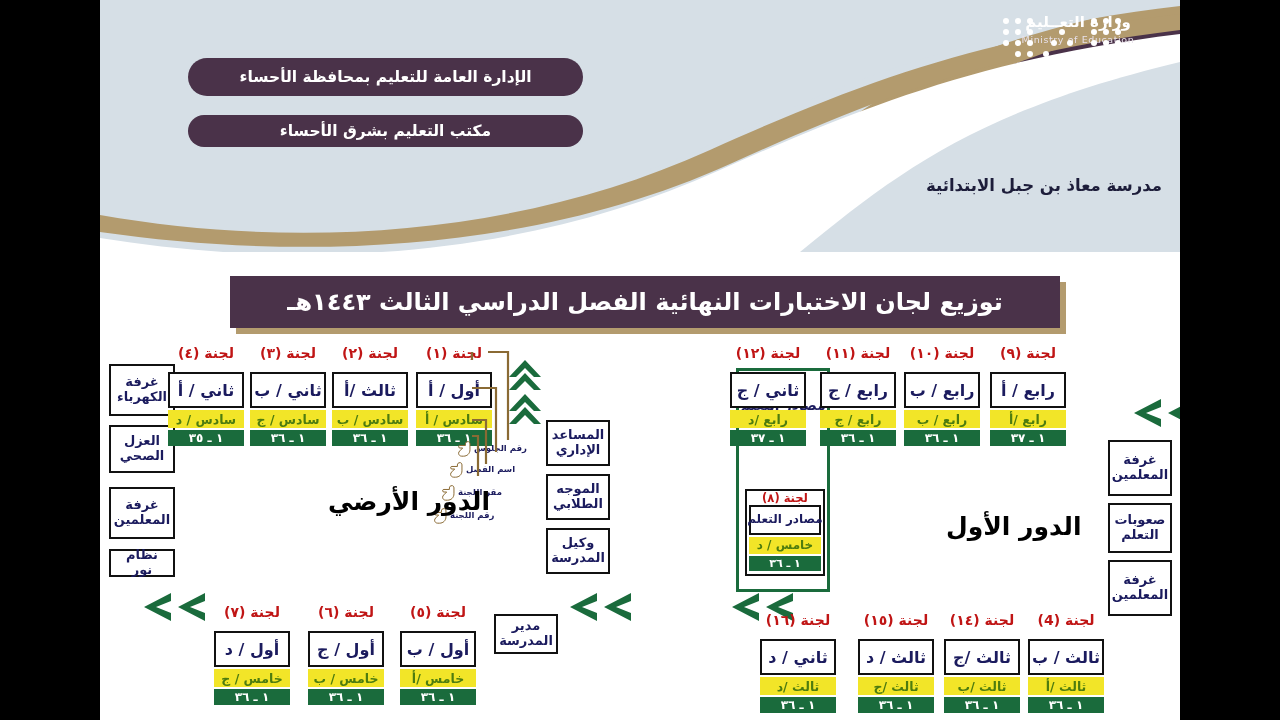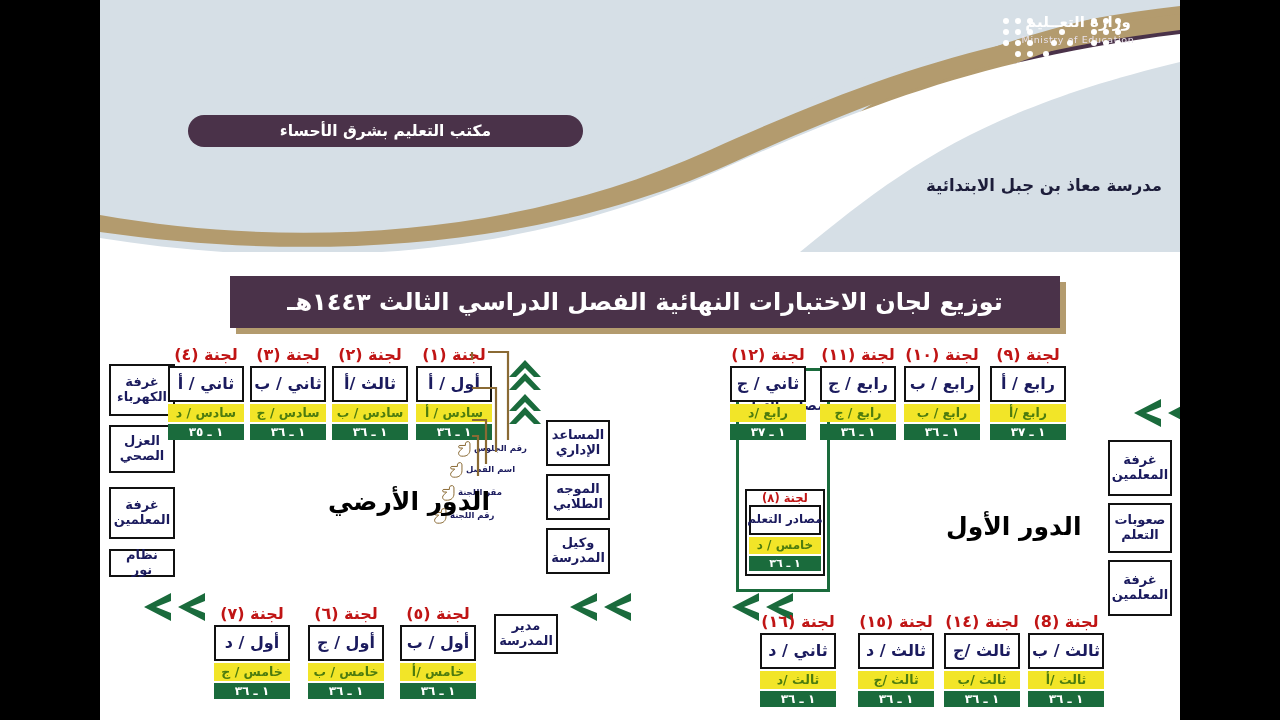--- a/index.html
+++ b/index.html
@@ -87,23 +87,23 @@
     color: #1b1b5e;
     font-size: 13px; font-weight: 700;
     display: flex; align-items: center; justify-content: center;
     text-align: center; line-height: 1.15;
     padding: 8px;
   }
 
   
   .committee { position: absolute; width: 76px; }
   .cm-head {
-    color: #c01515; font-size: 16px; font-weight: 700;
+    color: #c01515; font-size: 14px; font-weight: 700;
     text-align: center; line-height: 1.1; white-space: nowrap;
-    margin-bottom: 2px;
+    margin-bottom: 11px;
   }
   .cm-room {
     border: 2.5px solid #111; background: #fff;
     color: #1b1b5e; font-size: 16px; font-weight: 700;
     height: 36px;
     display: flex; align-items: center; justify-content: center;
     white-space: nowrap;
   }
   .cm-class {
     background: #f2e528; color: #4d7c0f;
@@ -225,20 +225,21 @@
             <circle cx="32" cy="50" r="3"></circle>
               <circle cx="40" cy="50" r="3"></circle>
             <circle cx="88" cy="50" r="3"></circle>
               <circle cx="96" cy="50" r="3"></circle>
           </g>
         </svg>
         <div class="moe-ar">وزارة التعــليم</div>
         <div class="moe-en">Ministry of Education</div>
       </div>
 
+      <div class="pill" id="pill-admin">الإدارة العامة للتعليم بمحافظة الأحساء</div>
       <div class="pill" id="pill-office">مكتب التعليم بشرق الأحساء</div>
       <div class="school-name">مدرسة معاذ بن جبل الابتدائية</div>
     </div>
 
     <div class="title-banner">توزيع لجان الاختبارات النهائية الفصل الدراسي الثالث ١٤٤٣هـ</div>
 
     <svg id="connectors" viewBox="0 0 1080 720">
       <g stroke="#8a6a34" stroke-width="2.2" fill="none">
         <path d="M388,352 L408,352 L408,440"></path>
         <path d="M372,388 L396,388 L396,452"></path>
@@ -397,21 +398,21 @@
         <path d="M29,1 L29,9 L14,15 L29,21 L29,29 L2,15 Z" fill="#1a6b3c"></path>
         <path d="M63,1 L63,9 L48,15 L63,21 L63,29 L36,15 Z" fill="#1a6b3c"></path>
       </svg>
     </div>
 
     <div class="room" style="left:1008px; top:440px; width:64px; height:56px;">غرفة المعلمين</div>
     <div class="room" style="left:1008px; top:503px; width:64px; height:50px;">صعوبات التعلم</div>
     <div class="room" style="left:1008px; top:560px; width:64px; height:56px;">غرفة المعلمين</div>
 
     <div class="committee" style="left:928px; top:613px;">
-      <div class="cm-head">لجنة (8)</div>
+      <div class="cm-head">لجنة (4)</div>
       <div class="cm-room">ثالث / ب</div>
       <div class="cm-class">ثالث /أ</div>
       <div class="cm-range">١ ـ ٣٦</div>
     </div>
     <div class="committee" style="left:844px; top:613px;">
       <div class="cm-head">لجنة (١٤)</div>
       <div class="cm-room">ثالث /ج</div>
       <div class="cm-class">ثالث /ب</div>
       <div class="cm-range">١ ـ ٣٦</div>
     </div>

